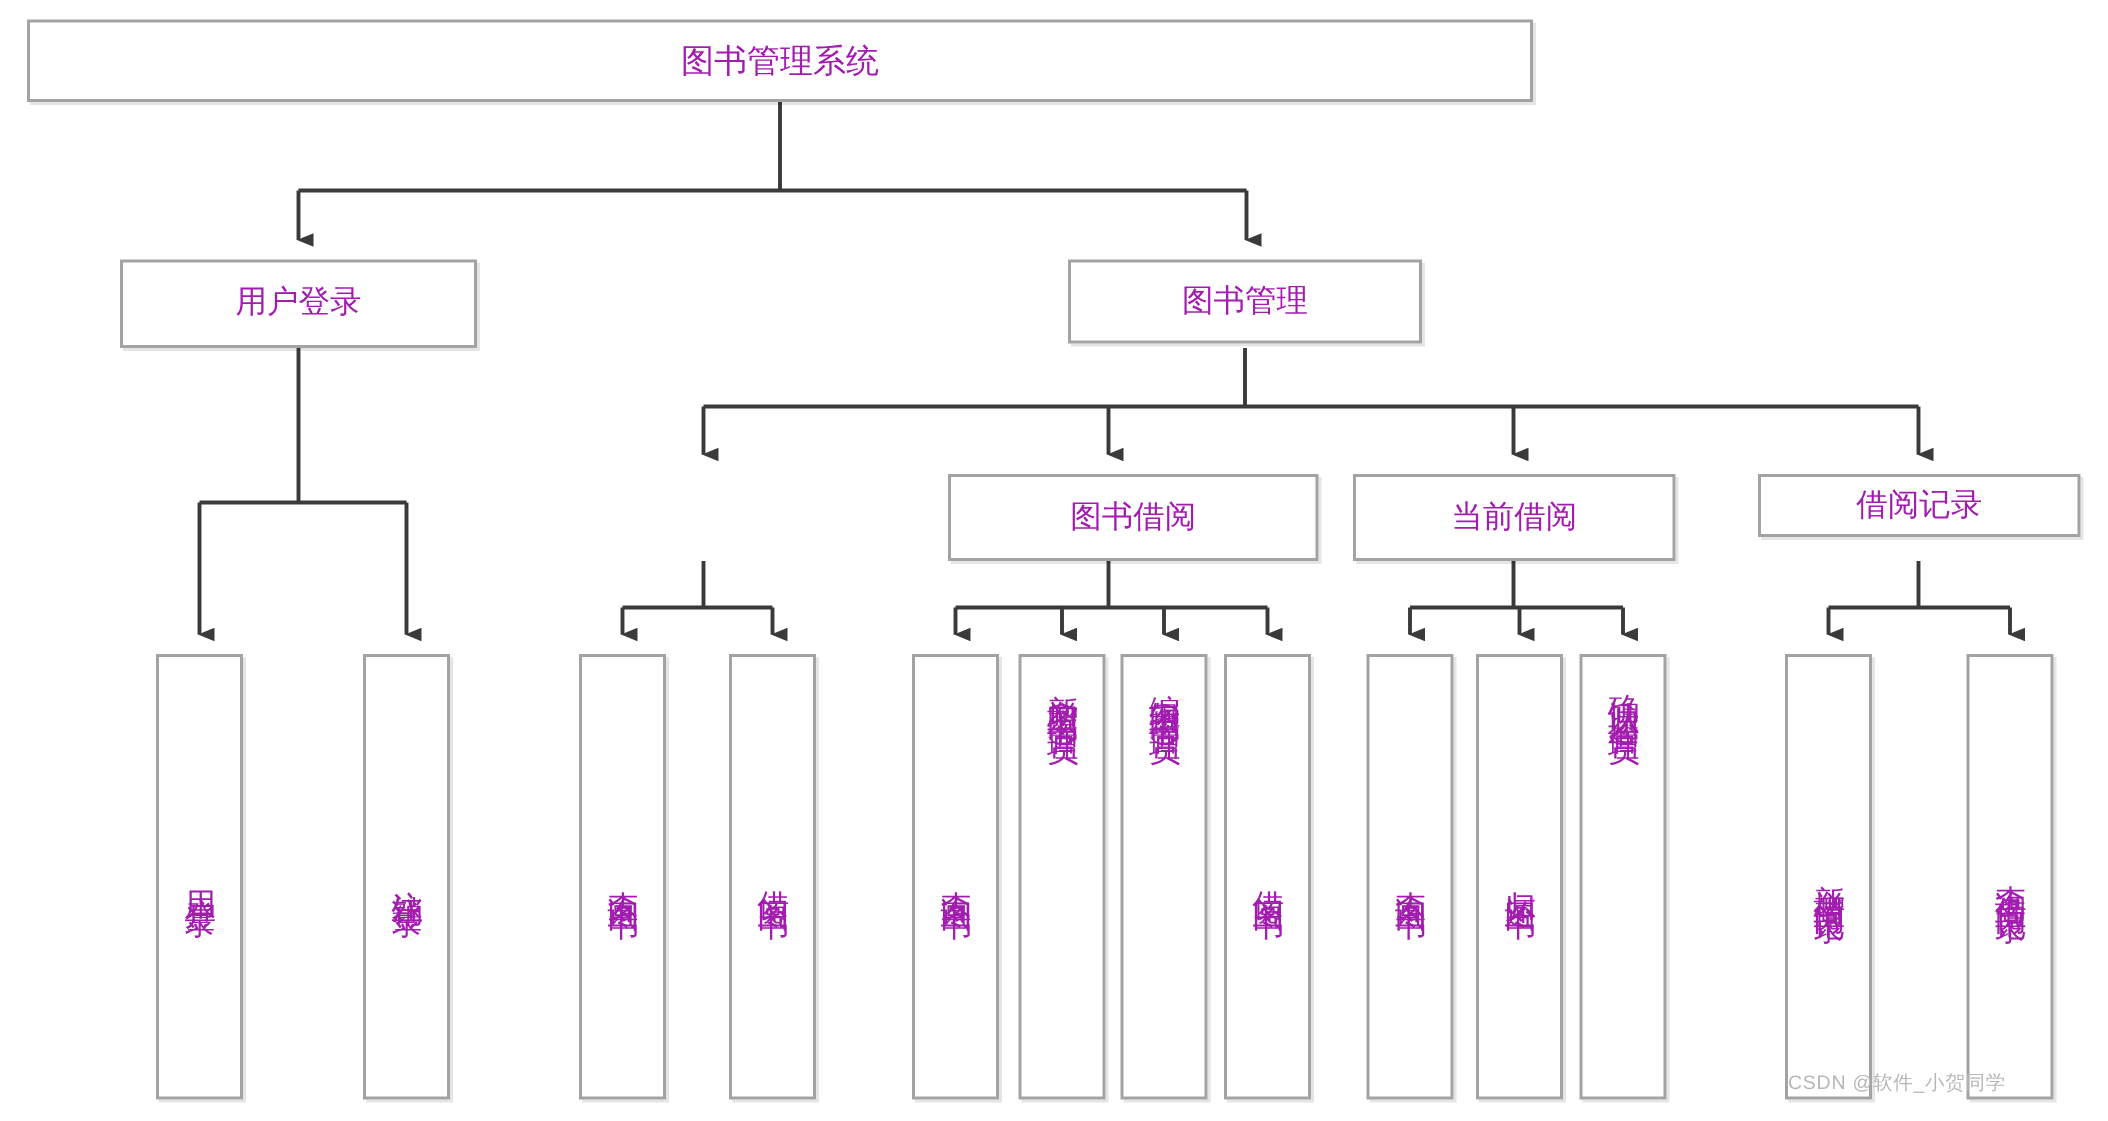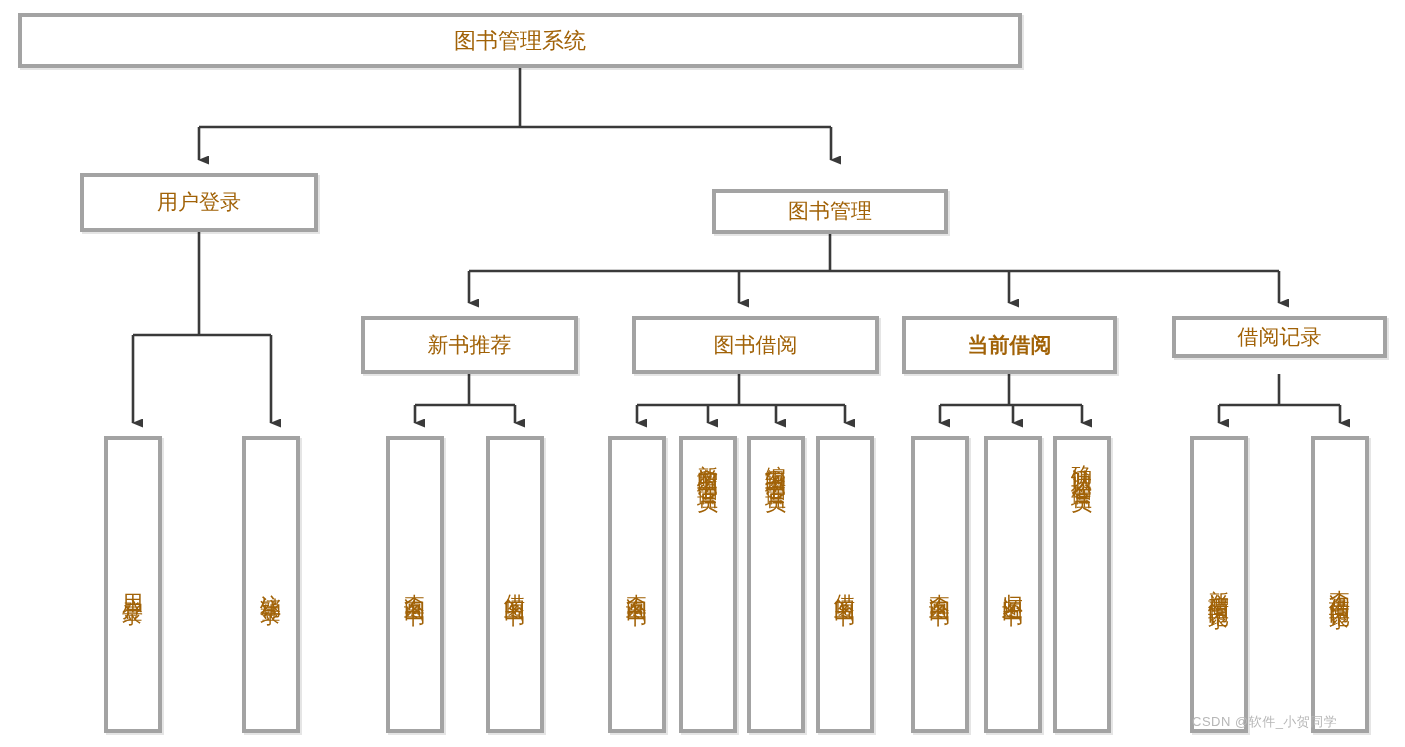--- a/index.html
+++ b/index.html
@@ -25,26 +25,26 @@
     left: 0;
     top: 0;
     width: 1405px;
     height: 747px;
     pointer-events: none;
   }
   .node {
     position: absolute;
     box-sizing: border-box;
     background: #ffffff;
-    border: 4px solid #a3a3a3;
+    border: 2px solid #a3a3a3;
     box-shadow: 2px 2px 0 rgba(0,0,0,0.10);
     display: flex;
     align-items: center;
     justify-content: center;
-    color: #a16207;
+    color: #a21caf;
   }
   .node-label {
     display: block;
     text-align: center;
     line-height: 1.18;
     white-space: nowrap;
   }
   
   .node.horiz .node-label {
     font-size: 21px;
@@ -138,31 +138,28 @@
     </g>
   </svg>
 
   <div class="node horiz root" style="left:18px; top:13px; width:1004px; height:55px;">
     <span class="node-label">图书管理系统</span>
   </div>
 
   <div class="node horiz" style="left:80px; top:173px; width:238px; height:59px;">
     <span class="node-label">用户登录</span>
   </div>
-  <div class="node horiz" style="left:712px; top:189px; width:236px; height:45px;align-items:center;">
+  <div class="node horiz" style="left:712px; top:173px; width:236px; height:56px;align-items:center;">
     <span class="node-label">图书管理</span>
   </div>
 
-  <div class="node horiz" style="left:361px; top:316px; width:217px; height:58px;">
-    <span class="node-label">新书推荐</span>
-  </div>
   <div class="node horiz" style="left:632px; top:316px; width:247px; height:58px;">
     <span class="node-label">图书借阅</span>
   </div>
-  <div class="node horiz" style="left:902px; top:316px; width:215px; height:58px;font-weight:bold;">
+  <div class="node horiz" style="left:902px; top:316px; width:215px; height:58px;">
     <span class="node-label">当前借阅</span>
   </div>
   <div class="node horiz" style="left:1172px; top:316px; width:215px; height:42px;">
     <span class="node-label">借阅记录</span>
   </div>
 
   <div class="node vert short" style="left:104px; top:436px; width:58px; height:297px;">
     <span class="node-label">用户登录</span>
   </div>
   <div class="node vert short" style="left:242px; top:436px; width:58px; height:297px;">

